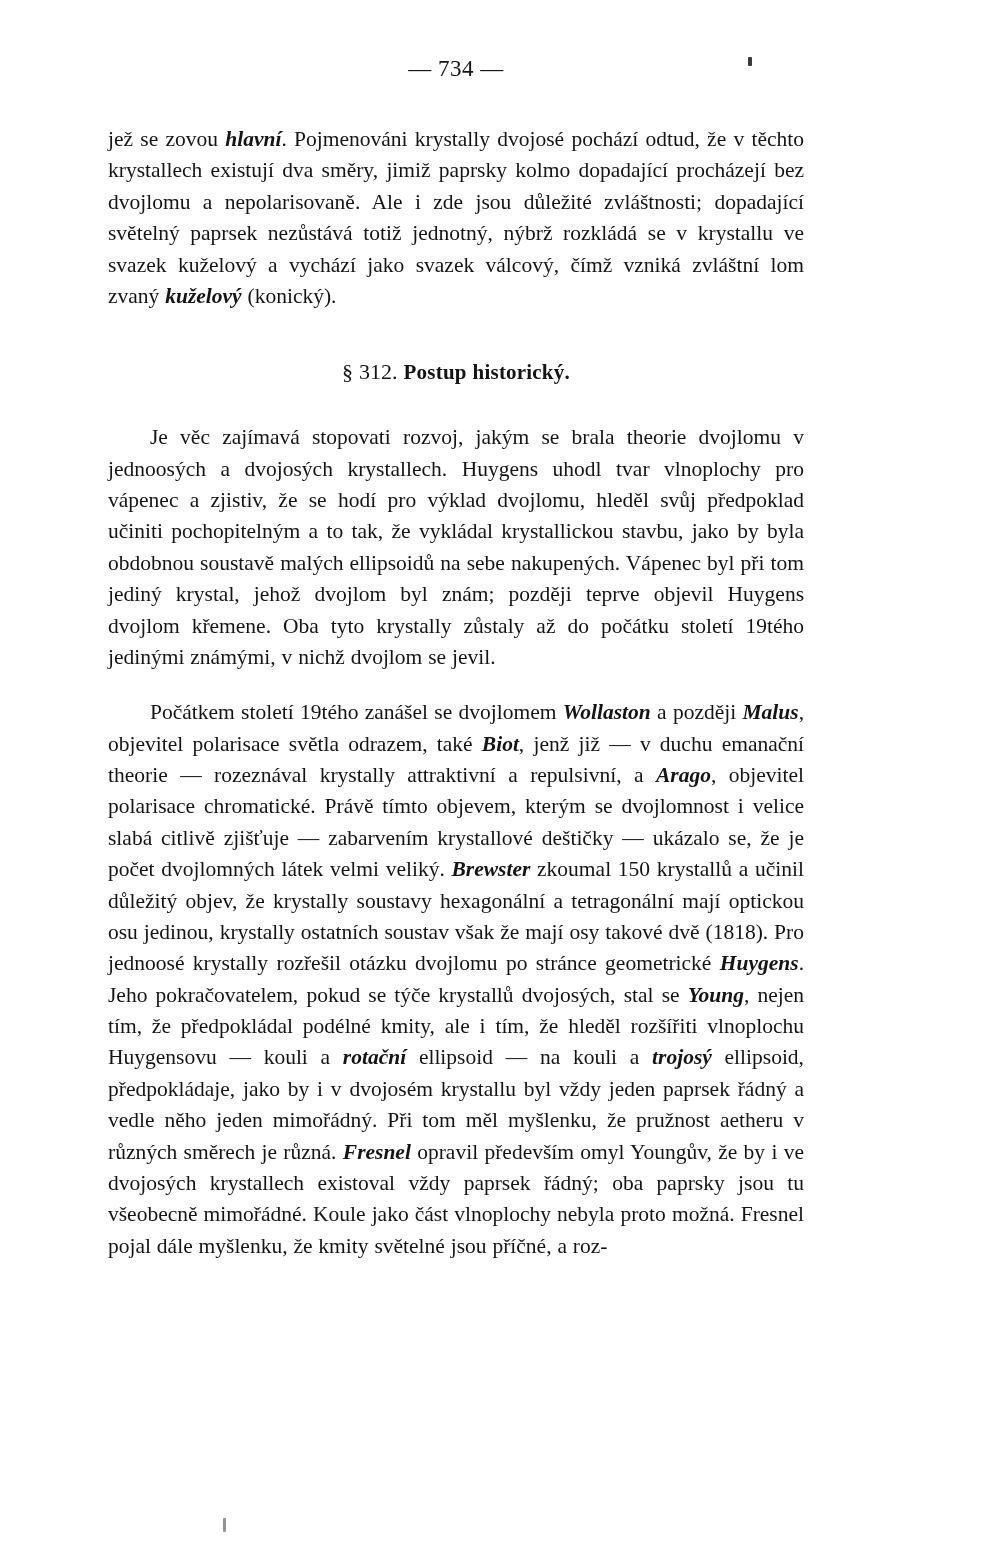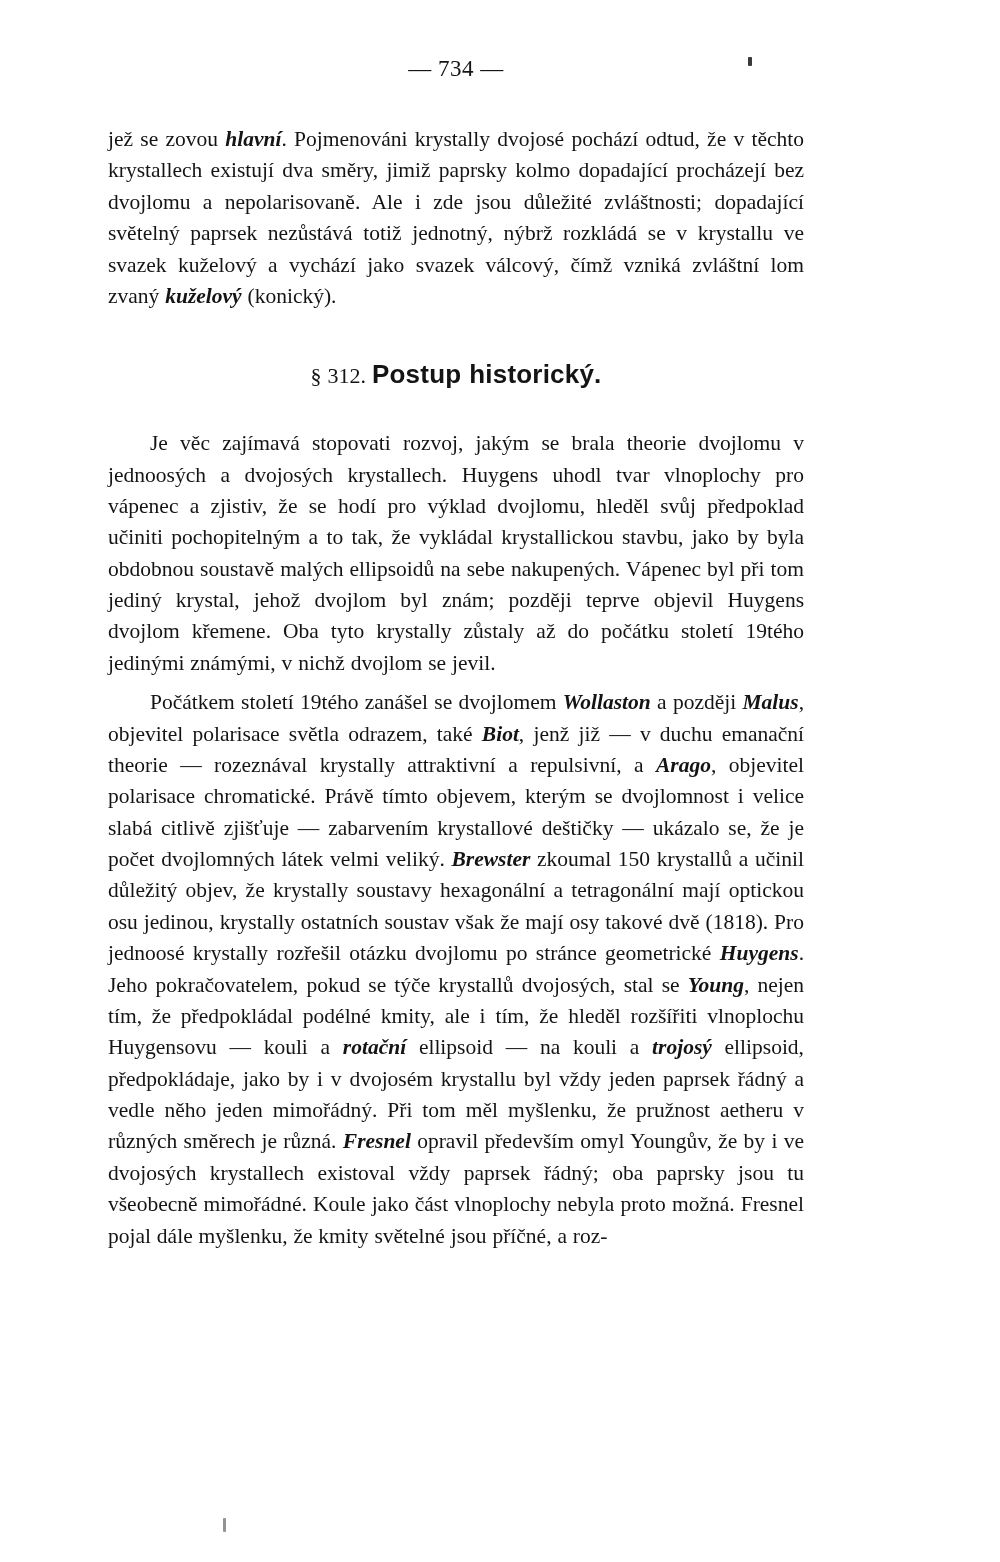--- a/index.html
+++ b/index.html
@@ -53,34 +53,34 @@
   .section-heading {
     text-align: center;
     margin: 44px 0 34px 0;
     font-size: 22px;
     font-family: "Liberation Serif", serif;
   }
   .section-heading .num {
     font-weight: normal;
   }
   .section-heading .title {
-    font-family: Liberation Sans, sans-serif;
+    font-family: Liberation Serif, serif;
     font-weight: bold;
-    font-size: 26px;
+    font-size: 21px;
     letter-spacing: 0.2px;
   }
   i, .ital {
     font-style: italic;
     font-weight: bold;
   }
   .block2 {
     margin-top: 18px;
   }
   .block3 {
-    margin-top: 8px;
+    margin-top: 24px;
   }
 </style>
 </head>
 <body>
 
 <div class="page">
 
   <div class="page-number">— 734 —</div>
 
   <span class="speck speck-a"></span>

